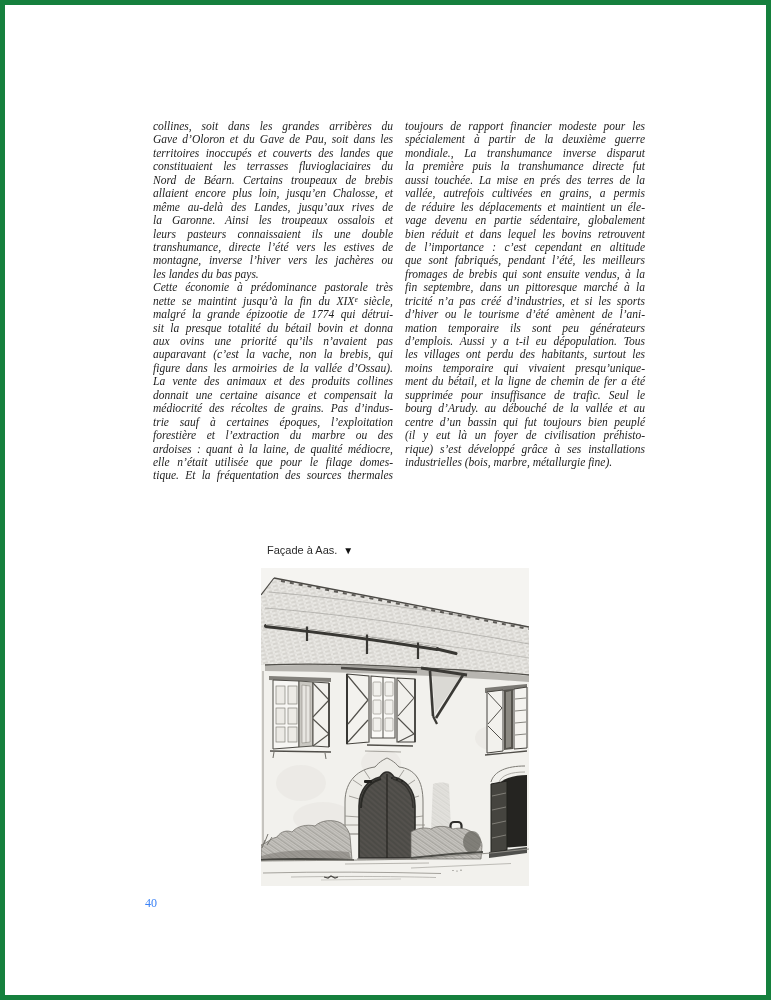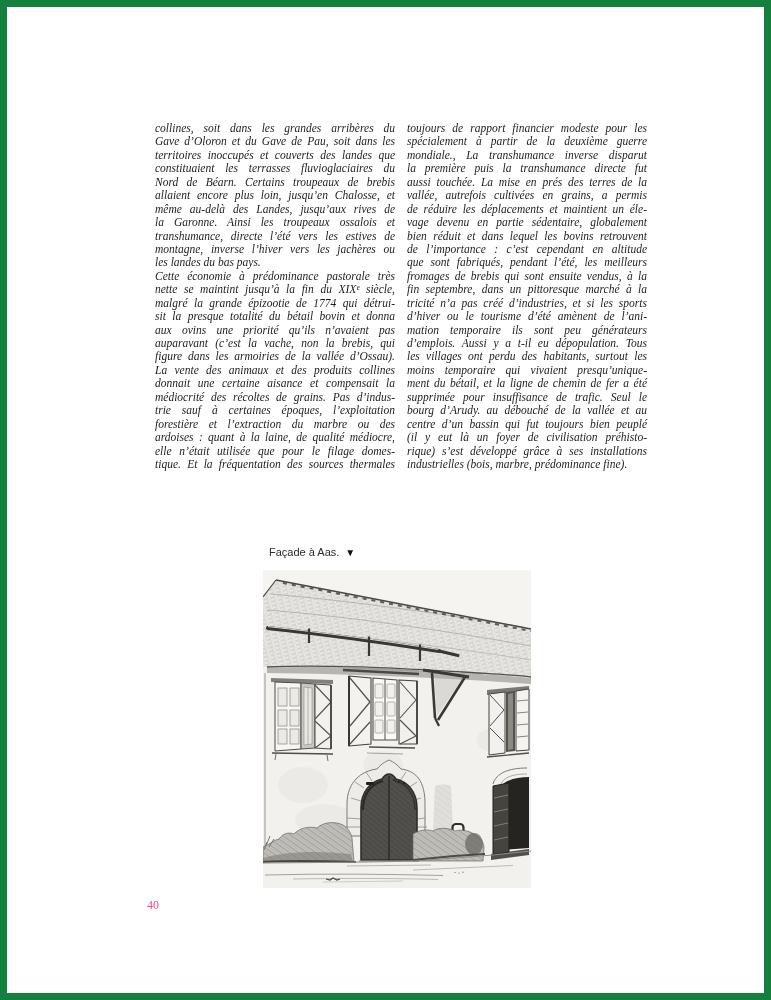--- a/index.html
+++ b/index.html
@@ -1,20 +1,20 @@
 <!DOCTYPE html>
 <html><head>
 <meta charset="utf-8">
 <style>
   html,body{margin:0;padding:0;background:#ffffff;}
   .page{
     position:relative;
     width:771px;height:1000px;
     background:#ffffff;
-    border:7px solid #15803d;
+    border:5px solid #15803d;
     box-sizing:border-box;
     overflow:hidden;
     font-family:"Liberation Serif","DejaVu Serif",serif;
   }
   .cols{
     position:absolute;left:148px;top:115px;
     display:flex;gap:12px;
     color:#1c1c1c;
   }
   .col{width:240px;}
@@ -31,38 +31,39 @@
     font-family:"Liberation Sans","DejaVu Sans",sans-serif;
     font-size:11px;color:#2a2a2a;
     display:flex;align-items:flex-end;gap:6px;
   }
   .caption .marker{font-size:10px;color:#111;}
   .figure{
     position:absolute;left:256px;top:563px;width:268px;height:332px;
   }
   .pagenum{
     position:absolute;left:140px;top:891px;
-    font-size:12px;color:#ec4899;
+    font-size:12px;color:#3b82f6;
   }
 </style>
 </head>
 <body>
 
 <div class="page">
 
   <div class="cols">
     <div class="col">
         <div class="line">collines, soit dans les grandes arribères du</div>
         <div class="line">Gave d’Oloron et du Gave de Pau, soit dans les</div>
         <div class="line">territoires inoccupés et couverts des landes que</div>
         <div class="line">constituaient les terrasses fluvioglaciaires du</div>
         <div class="line">Nord de Béarn. Certains troupeaux de brebis</div>
         <div class="line">allaient encore plus loin, jusqu’en Chalosse, et</div>
         <div class="line">même au-delà des Landes, jusqu’aux rives de</div>
         <div class="line">la Garonne. Ainsi les troupeaux ossalois et</div>
+        <div class="line">leurs pasteurs connaissaient ils une double</div>
         <div class="line">transhumance, directe l’été vers les estives de</div>
         <div class="line">montagne, inverse l’hiver vers les jachères ou</div>
         <div class="line para-end">les landes du bas pays.</div>
         <div class="line">Cette économie à prédominance pastorale très</div>
         <div class="line">nette se maintint jusqu’à la fin du XIXᵉ siècle,</div>
         <div class="line">malgré la grande épizootie de 1774 qui détrui-</div>
         <div class="line">sit la presque totalité du bétail bovin et donna</div>
         <div class="line">aux ovins une priorité qu’ils n’avaient pas</div>
         <div class="line">auparavant (c’est la vache, non la brebis, qui</div>
         <div class="line">figure dans les armoiries de la vallée d’Ossau).</div>
@@ -94,21 +95,21 @@
         <div class="line">mation temporaire ils sont peu générateurs</div>
         <div class="line">d’emplois. Aussi y a t-il eu dépopulation. Tous</div>
         <div class="line">les villages ont perdu des habitants, surtout les</div>
         <div class="line">moins temporaire qui vivaient presqu’unique-</div>
         <div class="line">ment du bétail, et la ligne de chemin de fer a été</div>
         <div class="line">supprimée pour insuffisance de trafic. Seul le</div>
         <div class="line">bourg d’Arudy. au débouché de la vallée et au</div>
         <div class="line">centre d’un bassin qui fut toujours bien peuplé</div>
         <div class="line">(il y eut là un foyer de civilisation préhisto-</div>
         <div class="line">rique) s’est développé grâce à ses installations</div>
-        <div class="line para-end">industrielles (bois, marbre, prédominance fine).</div>
+        <div class="line para-end">industrielles (bois, marbre, métallurgie fine).</div>
       </div>
   </div>
 
   <div class="caption">
     <span>Façade à Aas.</span>
     <span class="marker">▼</span>
   </div>
 
   <div class="figure">
     <svg width="268" height="332" viewBox="0 0 268 332" xmlns="http://www.w3.org/2000/svg">

